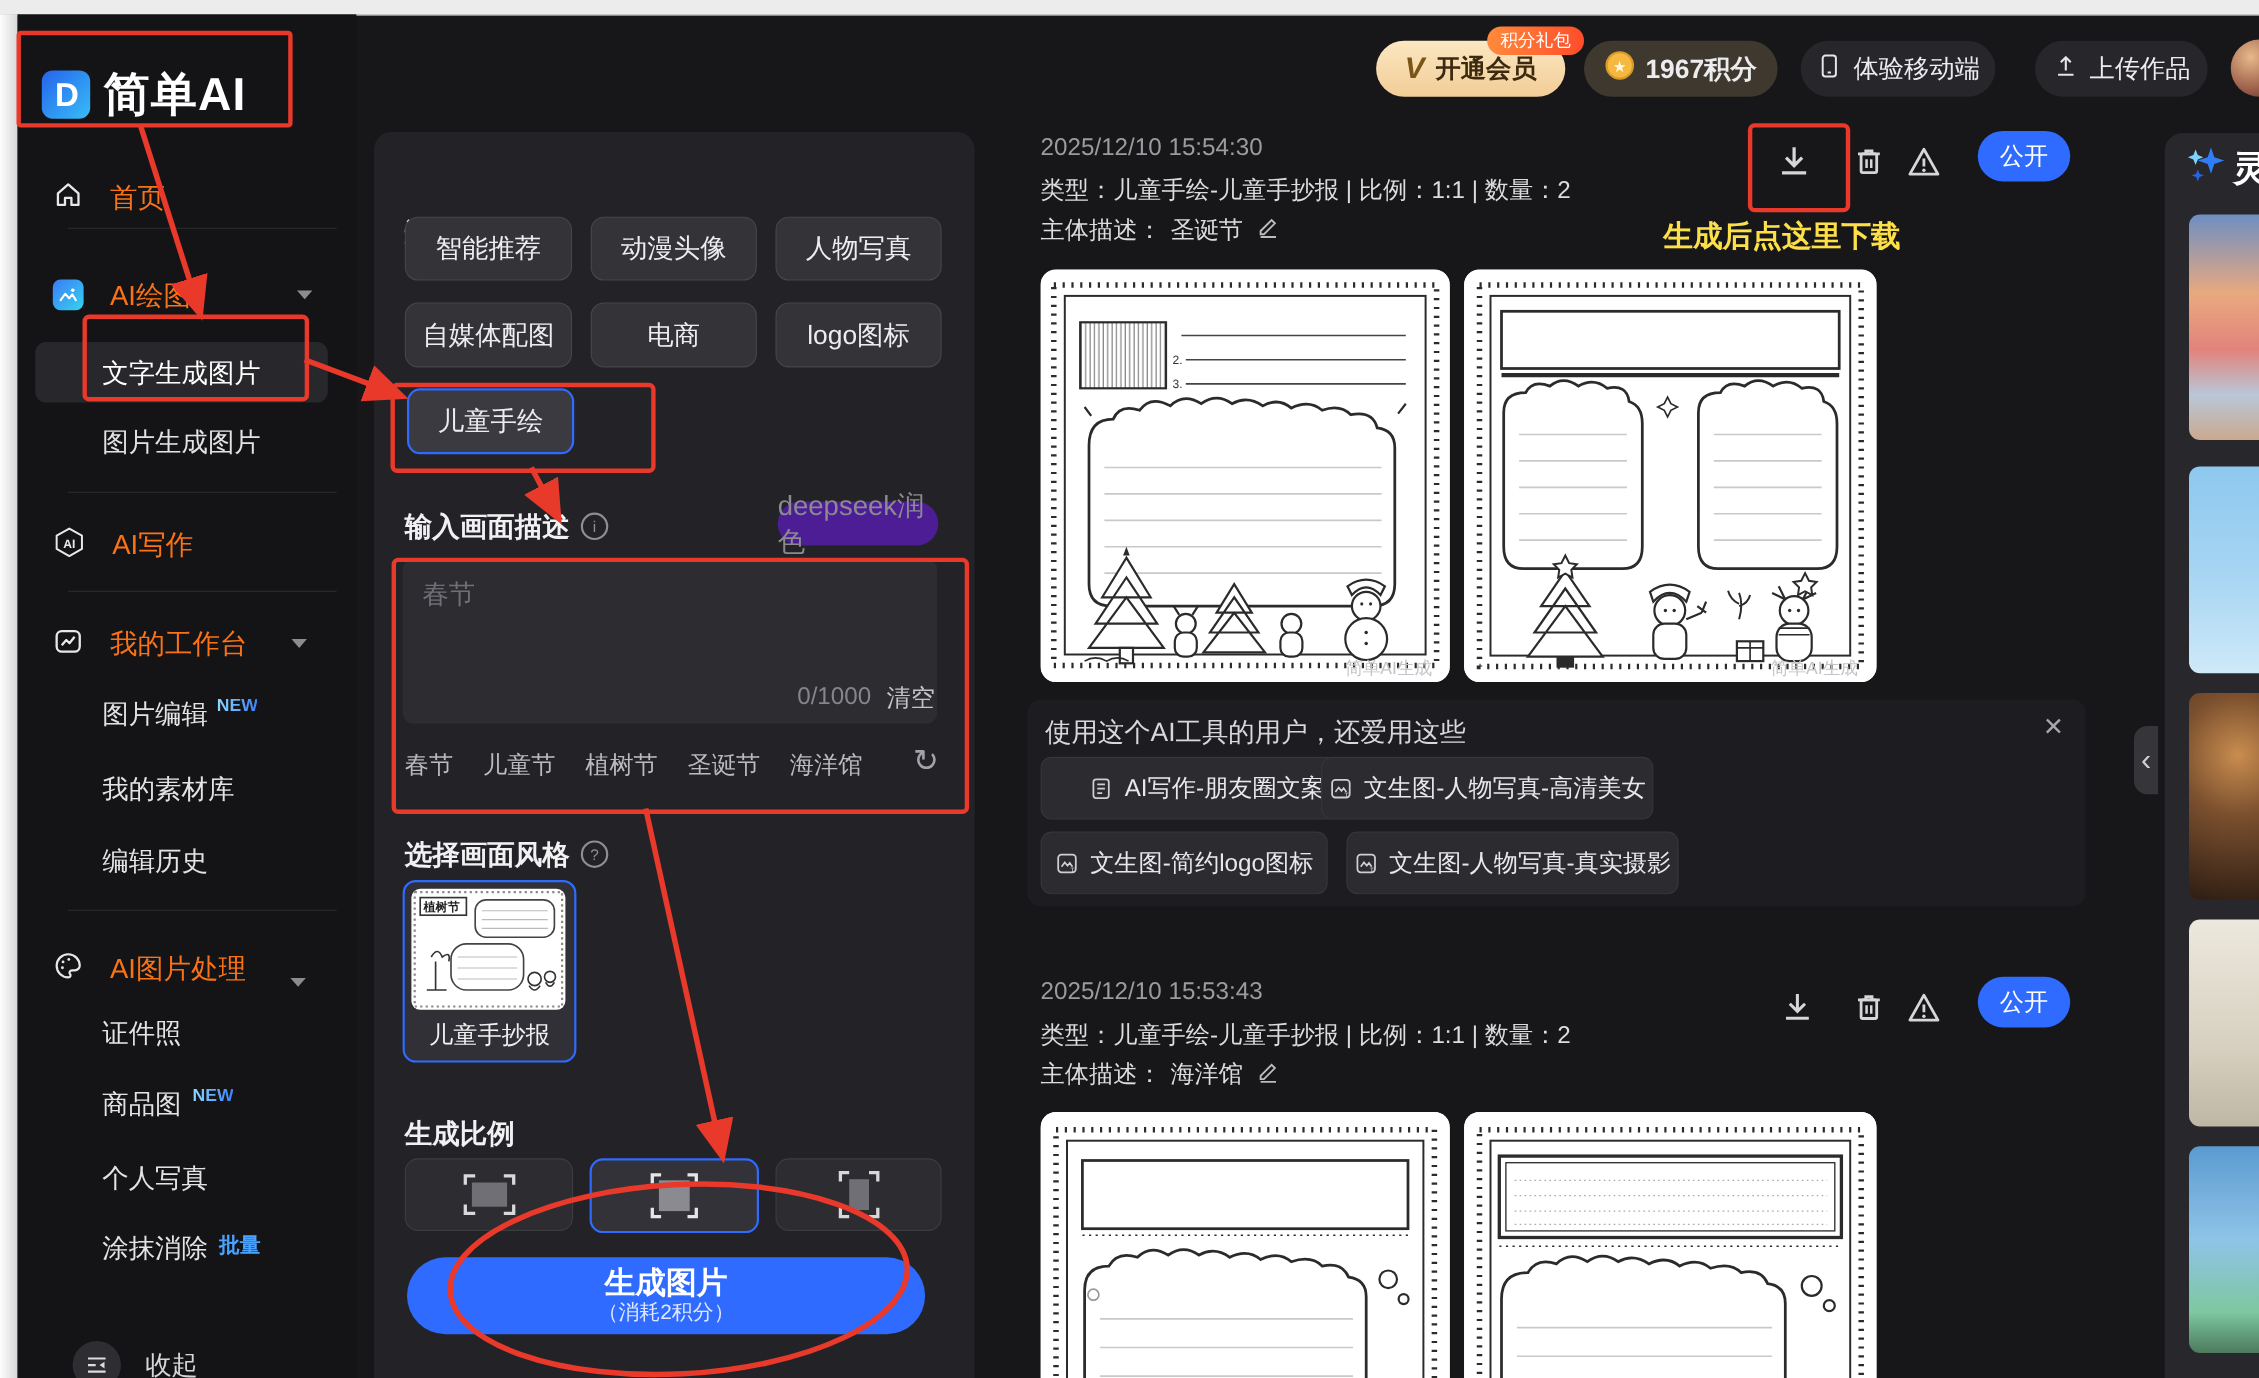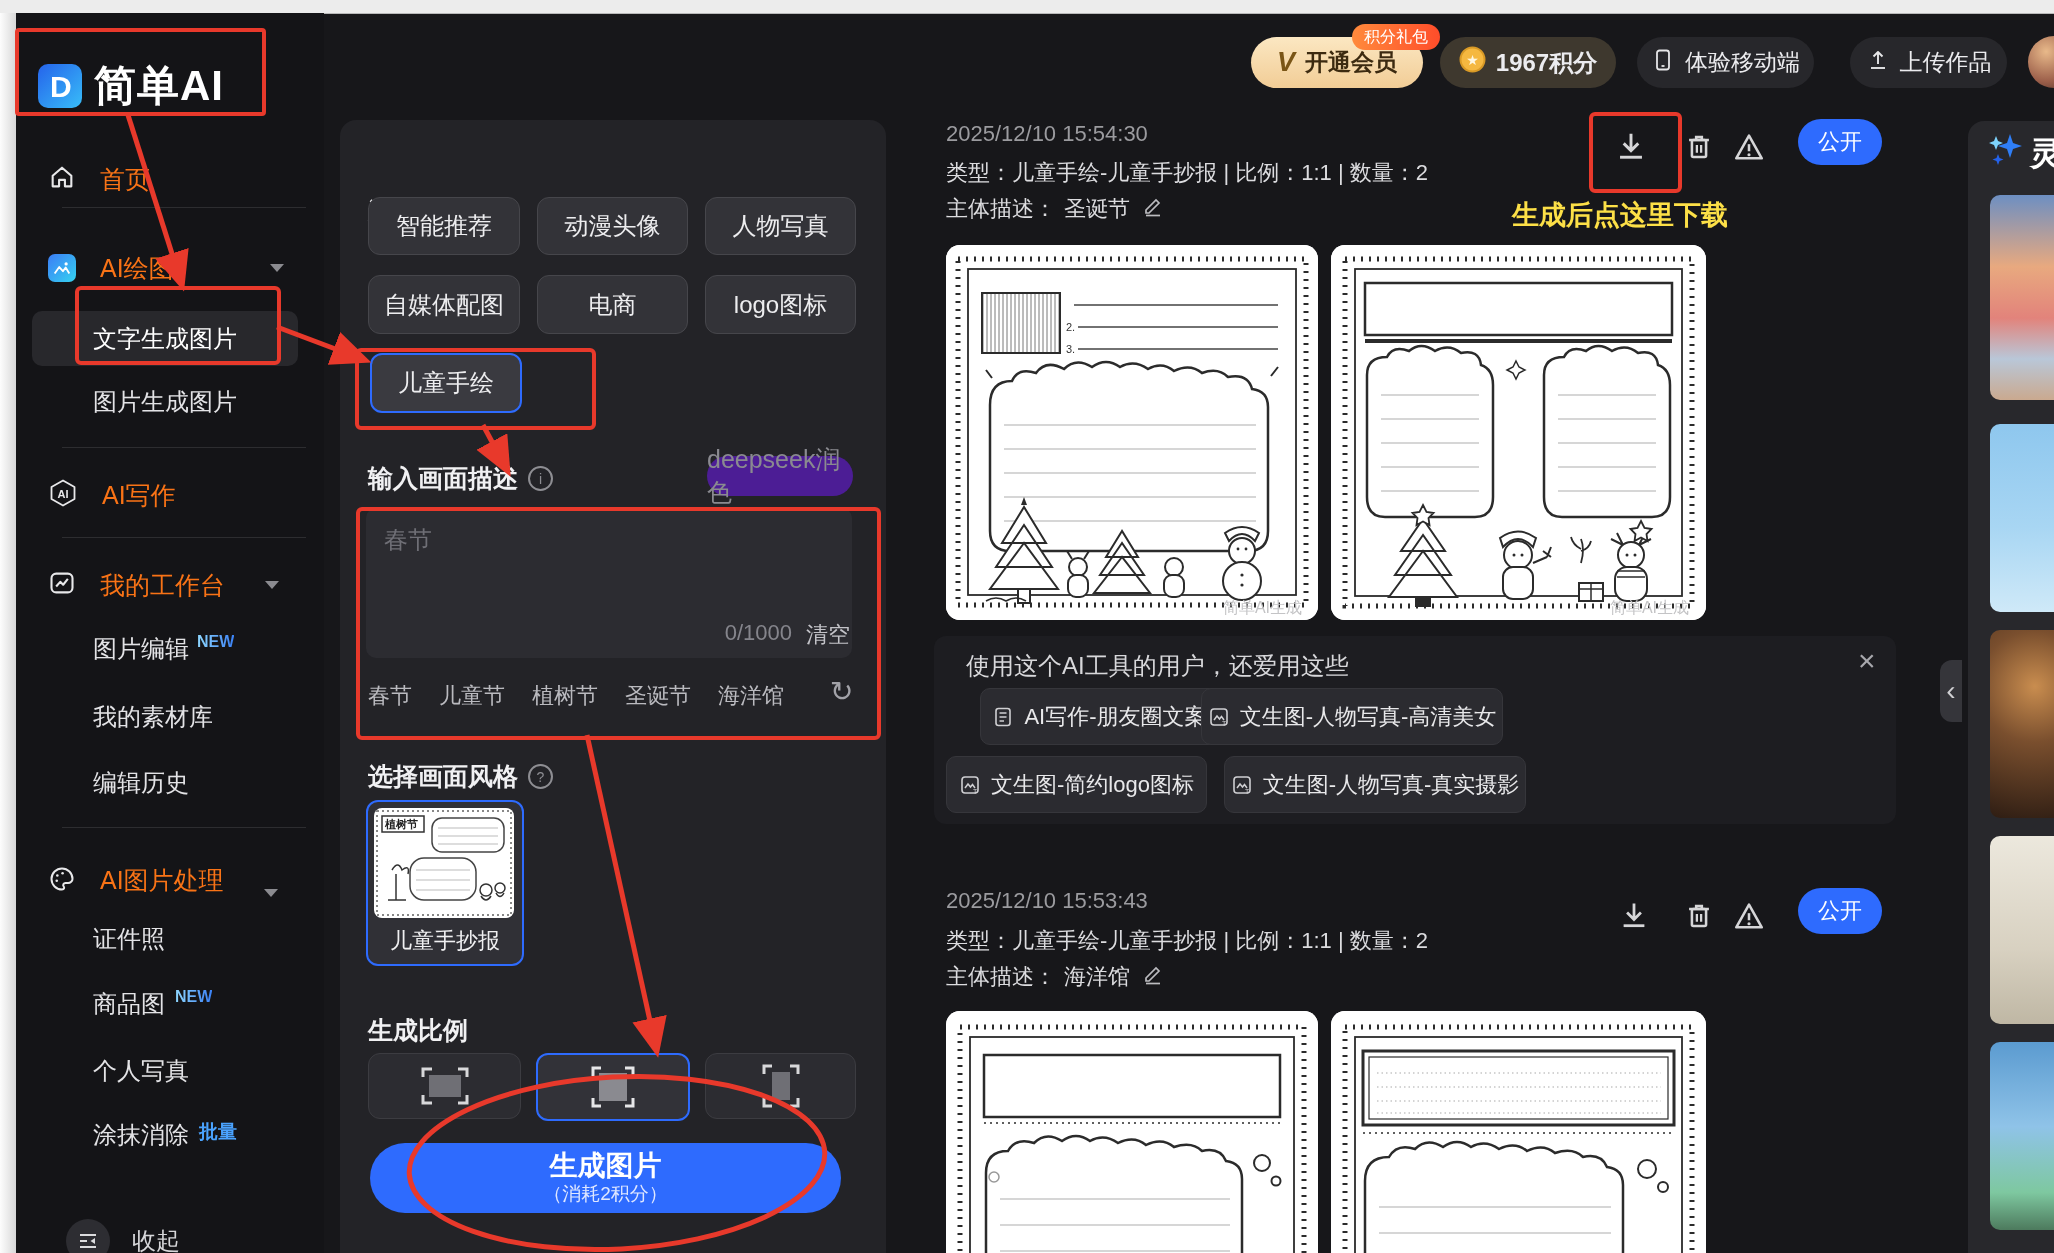--- a/index.html
+++ b/index.html
@@ -415,24 +415,24 @@
       <path d="M260 338 V356 M248 344 H272" stroke="#2b2b2b" stroke-width="1.5"></path>
       <path d="M250 318 q4-14 0-24 m0 10 q-8-4-10-12 m10 14 q8-2 10-10" fill="none" stroke="#2b2b2b" stroke-width="1.8"></path>
       <path d="M310 276 l3.5 7 7 1 -5 5 1 7 -6.5-3.5 -6.5 3.5 1-7 -5-5 7-1 Z" fill="#fff" stroke="#2b2b2b" stroke-width="1.8"></path>
       <text x="358" y="368" text-anchor="end" font-size="16" fill="#c4c4c6">简单AI生成</text>
     </svg>
   </div>
 
   <div class="abs red-text" style="left:1512px;top:197px;">生成后点这里下载</div>
 
   <div class="abs rec-panel" style="left:934px;top:636px;width:962px;height:188px;"></div>
-  <div class="abs" style="left:950px;top:650px;color:#d8d8db;font-size:24px;margin-left:16px;">使用这个AI工具的用户，还爱用这些</div>
+  <div class="abs" style="left:950px;top:650px;color:#d8d8db;font-size:24px;">使用这个AI工具的用户，还爱用这些</div>
   <div class="abs" style="left:1858px;top:644px;color:#a8a8ad;font-size:30px;">×</div>
 
-  <div class="abs chip" style="left:980px;top:688px;width:237px;height:55px;">
+  <div class="abs chip" style="left:946px;top:688px;width:237px;height:55px;padding-left:32px;">
     <svg width="22" height="22" viewBox="0 0 22 22">
         <rect x="4" y="2.5" width="14" height="17" rx="2.5" fill="none" stroke="#cfcfd2" stroke-width="1.6"></rect>
         <path d="M7.5 7 H14.5 M7.5 11 H14.5 M7.5 15 H12" stroke="#cfcfd2" stroke-width="1.6"></path>
       </svg>
     <span>AI写作-朋友圈文案</span>
   </div>
   <div class="abs chip" style="left:1201px;top:688px;width:300px;height:55px;">
     <svg width="22" height="22" viewBox="0 0 22 22">
         <rect x="3" y="3" width="16" height="16" rx="3" fill="none" stroke="#cfcfd2" stroke-width="1.6"></rect>
         <path d="M6 14 l3-4 2.5 3 2-2.5 2.5 3.5" fill="none" stroke="#cfcfd2" stroke-width="1.5"></path>

